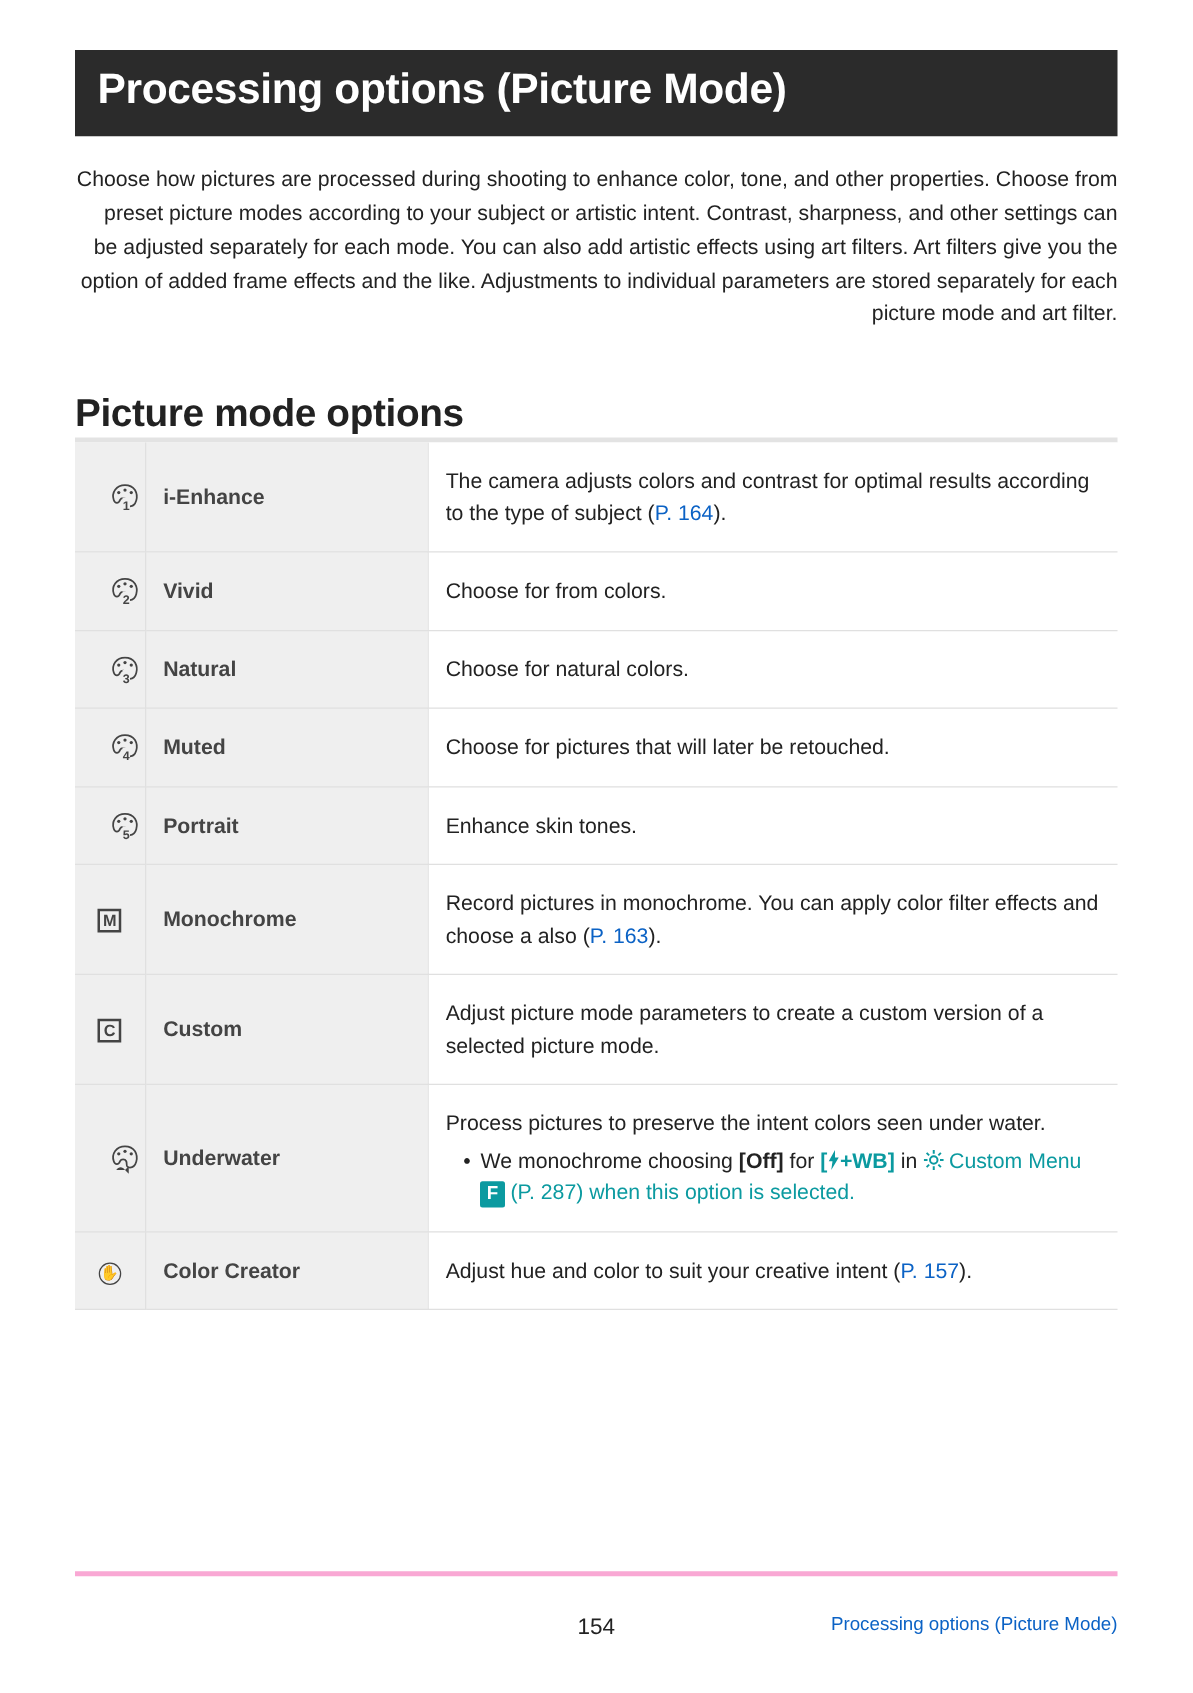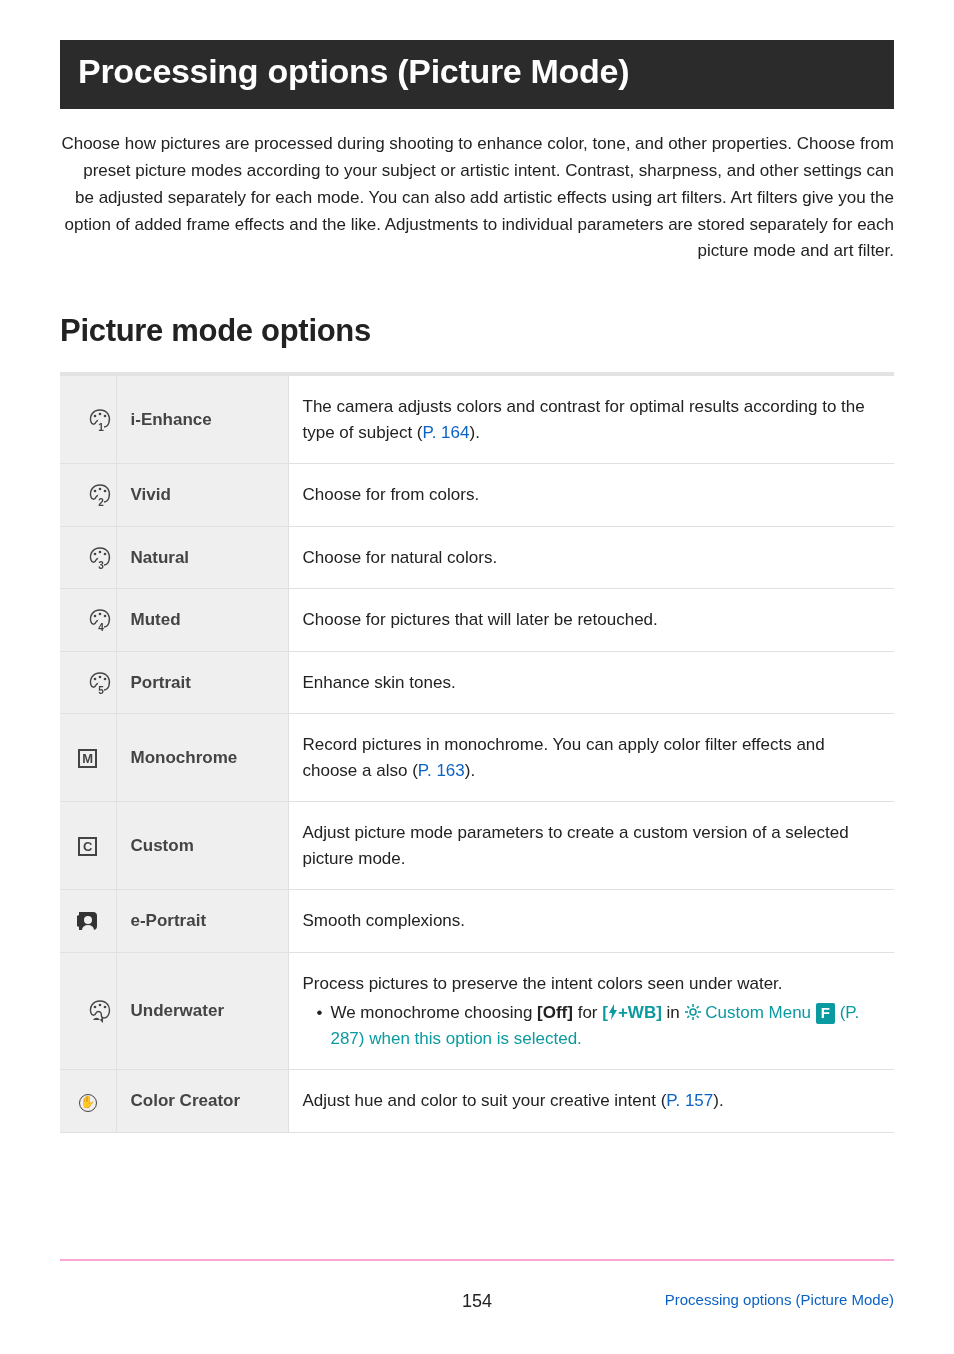--- a/index.html
+++ b/index.html
@@ -25,21 +25,21 @@
   }
   .intro {
     font-size: 17px;
     line-height: 1.58;
     margin-bottom: 48px;
     text-align: right;
   }
   .section-heading {
     font-size: 31px;
     font-weight: 700;
-    margin-bottom: 23px;
+    margin-bottom: 1px;
     letter-spacing: -0.3px;
   }
   .hr-thick {
     border: none;
     border-top: 4px solid #e3e3e3;
     margin-bottom: 0;
   }
   table {
     width: 100%;
     border-collapse: collapse;
@@ -53,21 +53,21 @@
     border-bottom: 1px solid #e0e0e0;
   }
   td.icon-cell {
     width: 56px;
     text-align: center;
     background: #efefef;
     border-right: 1px solid #e0e0e0;
     color: #444;
   }
   td.name-cell {
-    width: 172px;
+    width: 226px;
     background: #efefef;
     border-right: 1px solid #e0e0e0;
     font-weight: 600;
     color: #444;
   }
   td.desc-cell {
     background: #ffffff;
   }
   .link-blue { color: #0b62c5; }
   .teal { color: #0b9aa0; }
@@ -102,21 +102,21 @@
   .plt-sub {
     position:absolute; right:-3px; bottom:-4px;
     font-size:10px; font-weight:700; color:#444;
     background:#efefef;
   }
   .faceicon { display:block; margin:0 auto; }
   .footer {
     position: absolute;
     bottom: 42px;
     left: 60px; right: 60px;
-    border-top: 2px solid #f9a8d4;
+    border-top: 4px solid #f9a8d4;
     padding-top: 30px;
   }
   .page-num {
     text-align: center;
     font-size: 18px;
     color: #222;
   }
   .bc {
     position: absolute;
     right: 0;
@@ -236,32 +236,20 @@
   </tr>
 
   <tr>
     <td class="icon-cell">
       <span class="glyph-box">C</span>
     </td>
     <td class="name-cell">Custom</td>
     <td class="desc-cell">Adjust picture mode parameters to create a custom version of a selected picture mode.</td>
   </tr>
 
-  <tr>
-    <td class="icon-cell">
-      <svg class="faceicon" width="26" height="22" viewBox="0 0 26 22">
-            <path d="M4 2 h14 a4 4 0 0 1 4 4 v10 a4 4 0 0 1 -4 4 h-14 z" fill="#333"></path>
-            <circle cx="13" cy="10" r="4" fill="#efefef"></circle>
-            <path d="M7 20 a6 5 0 0 1 12 0 z" fill="#efefef"></path>
-            <path d="M2 6 l4 -2 v14 l-4 -2 z" fill="#333"></path>
-          </svg>
-    </td>
-    <td class="name-cell">e-Portrait</td>
-    <td class="desc-cell">Smooth complexions.</td>
-  </tr>
 
   <tr>
     <td class="icon-cell">
       <div class="plt-icon">
         <svg width="24" height="20" viewBox="0 0 24 20">
               <path d="M12 1 C5 1 1 7 3 13 C4 16 7 16 8 13 C9 11 12 11 13 13 C14 15 12 18 16 18 C21 18 23 10 20 5 C18 2 15 1 12 1 Z" fill="none" stroke="#444" stroke-width="1.4"></path>
               <circle cx="7" cy="7" r="1.3" fill="#444"></circle>
               <circle cx="12" cy="5" r="1.3" fill="#444"></circle>
               <circle cx="17" cy="7" r="1.3" fill="#444"></circle>
             </svg>

